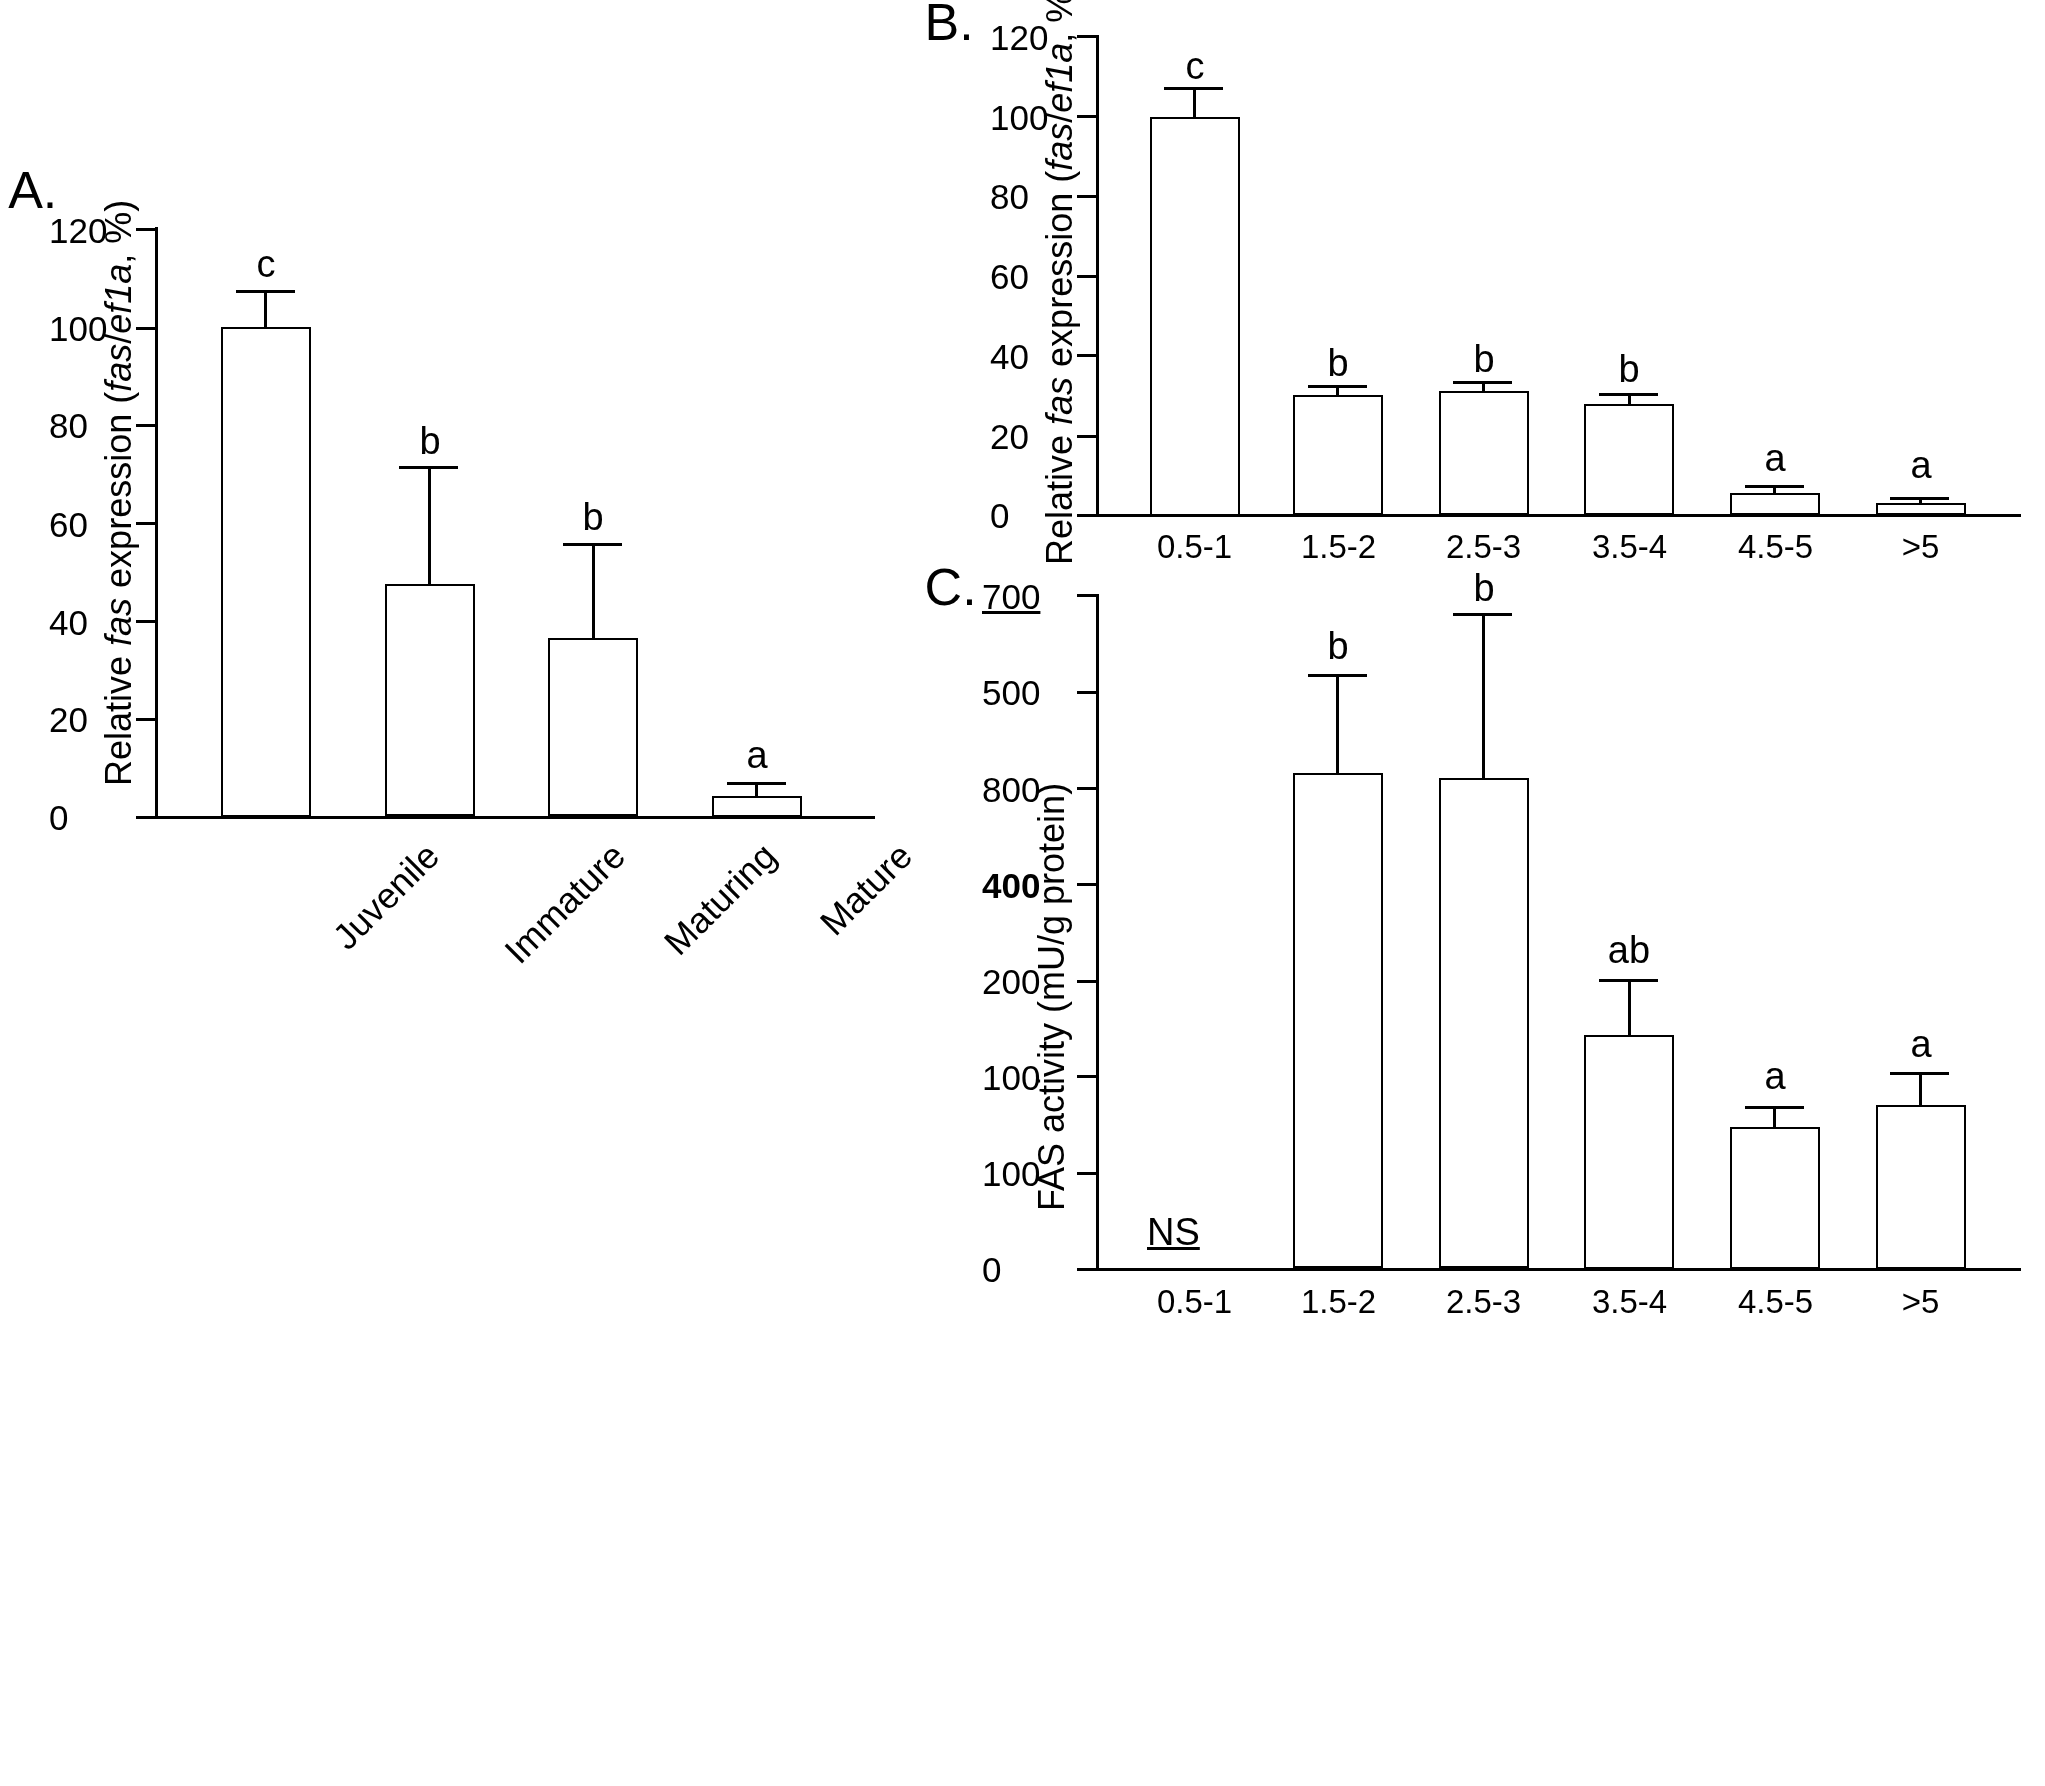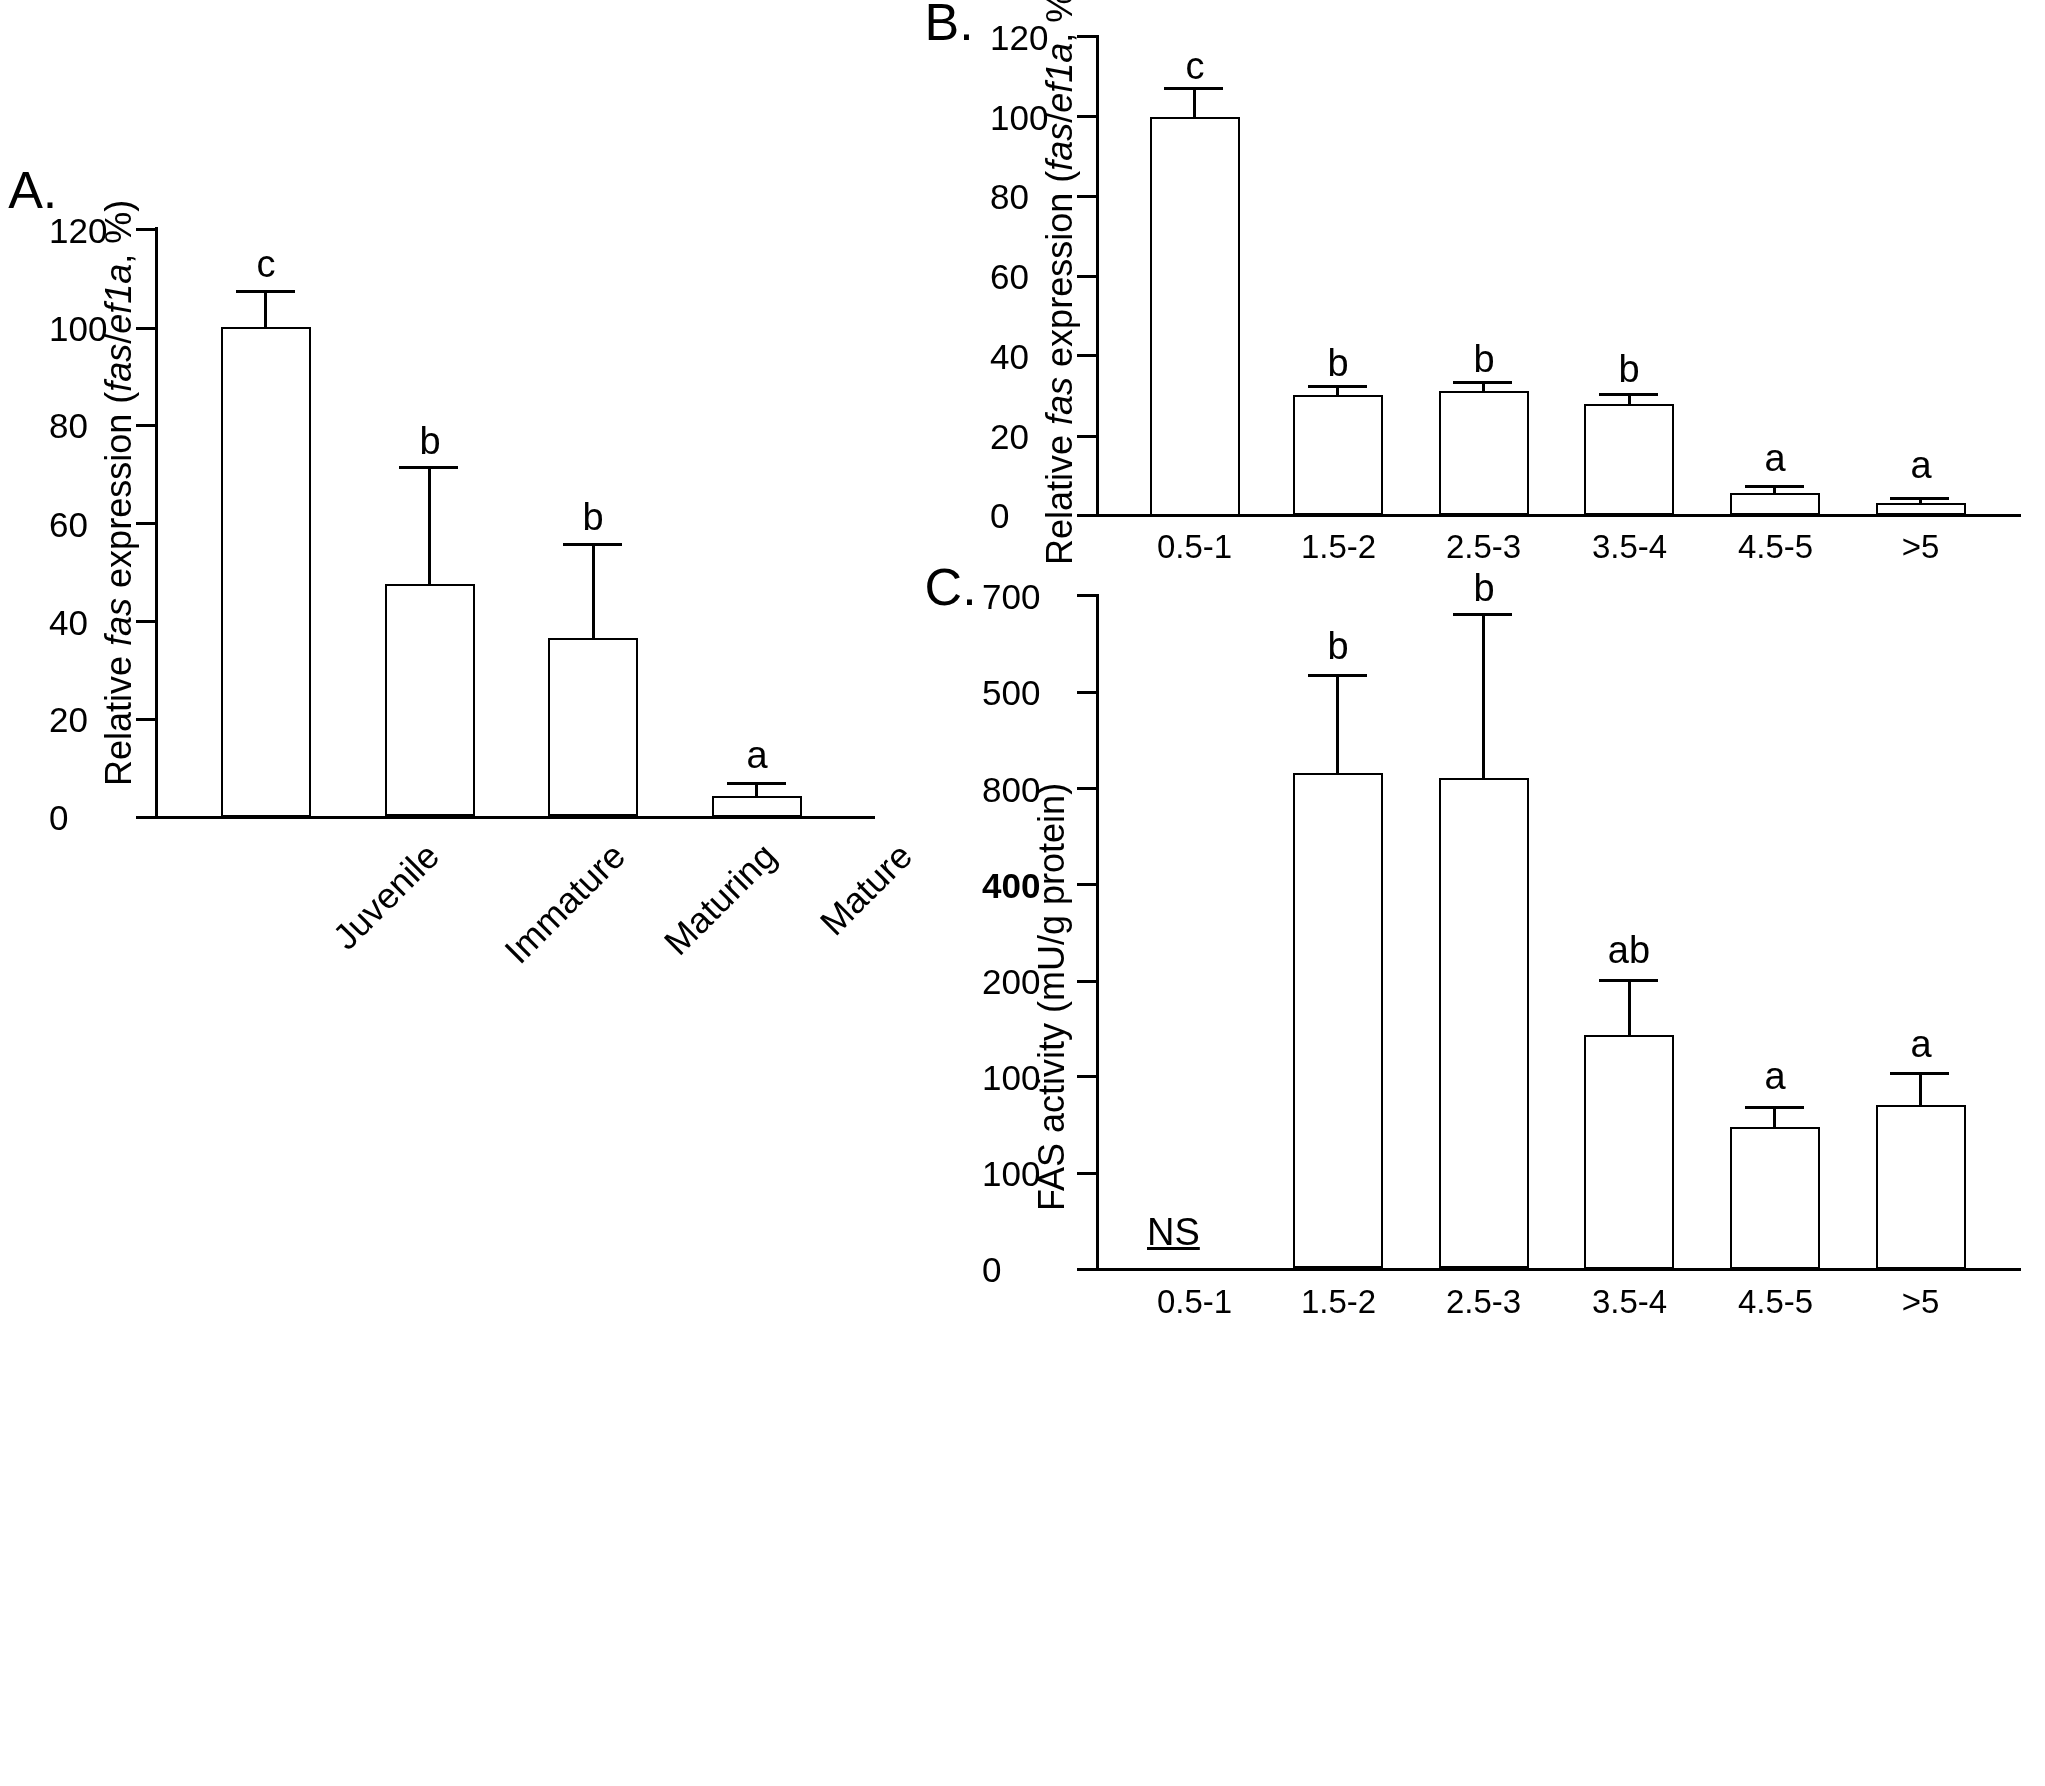--- a/index.html
+++ b/index.html
@@ -163,21 +163,21 @@
     <div class="tick" style="left:136px;top:118px;width:21px;height:3.3px;"></div>
     <div class="tick" style="left:136px;top:21px;width:21px;height:3.3px;"></div>
 
     <div class="ytick-label" style="left:41px;top:679px;width:87px;">0</div>
     <div class="ytick-label" style="left:41px;top:583px;width:87px;">100</div>
     <div class="ytick-label" style="left:41px;top:487px;width:87px;">100</div>
     <div class="ytick-label" style="left:41px;top:391px;width:87px;">200</div>
     <div class="ytick-label" style="left:41px;top:295px;width:87px;font-weight:bold;">400</div>
     <div class="ytick-label" style="left:41px;top:199px;width:87px;">800</div>
     <div class="ytick-label" style="left:41px;top:102px;width:87px;">500</div>
-    <div class="ytick-label" style="left:41px;top:5.7px;width:87px;">700</div>
+    <div class="ytick-label" style="left:41px;top:5.7px;width:87px;text-decoration:underline;">700</div>
 
     <div class="ns" style="left:206px;top:638px;text-decoration:underline;">NS</div>
 
     <div class="bar" style="left:352px;top:200px;width:90px;height:495px;"></div>
     <div class="err-v" style="left:395px;top:101px;height:99px;"></div>
     <div class="err-cap" style="left:367px;top:101px;width:59px;"></div>
     <div class="sig" style="left:356px;top:54px;width:82px;">b</div>
 
     <div class="bar" style="left:498px;top:205px;width:90px;height:490px;"></div>
     <div class="err-v" style="left:541px;top:40px;height:165px;"></div>

